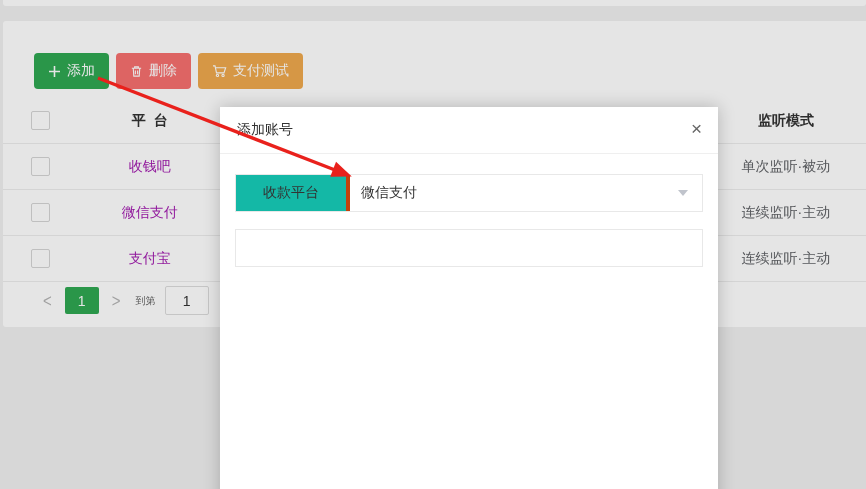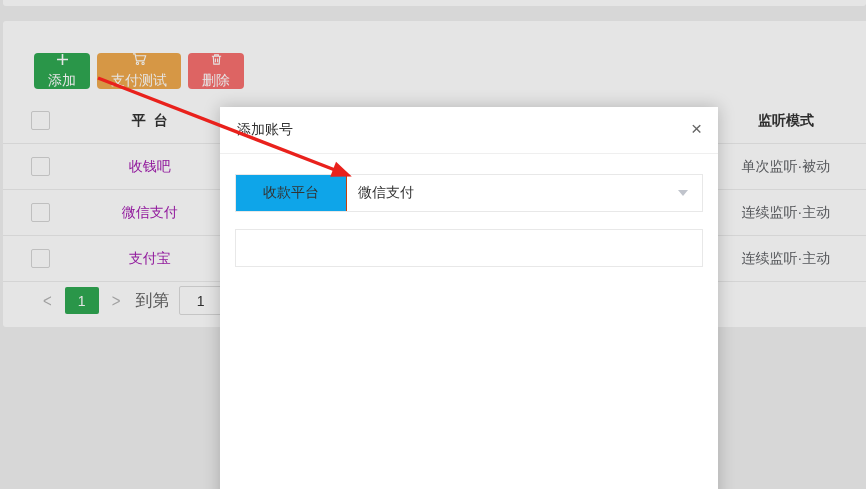--- a/index.html
+++ b/index.html
@@ -8,57 +8,57 @@
 
   
   .top-bar{position:absolute;left:3px;right:0;top:0;height:6px;background:#ffffff;border-radius:0 0 3px 3px;}
 
   
   .card{position:absolute;left:3px;right:-10px;top:21px;height:306px;background:#ffffff;border-radius:3px;z-index:1;}
 
   
   .toolbar{position:absolute;left:31px;top:32px;display:flex;gap:7px;}
   .btn{display:inline-flex;align-items:center;justify-content:center;gap:6px;height:36px;border:none;border-radius:4px;
-       color:#fff;font-size:14px;padding:0 14px;cursor:pointer;font-family:inherit;flex-direction:column;}
+       color:#fff;font-size:14px;padding:0 14px;cursor:pointer;font-family:inherit;}
   .btn .ico{display:inline-flex;align-items:center;}
 
   
   .table{position:absolute;left:0;right:0;top:77px;}
   .trow{display:flex;align-items:center;height:45px;border-bottom:1px solid #ececec;}
   .trow.head{font-weight:bold;color:#333;}
   .c-check{width:84px;display:flex;justify-content:center;}
   .c-platform{width:158px;text-align:center;color:#a21caf;font-size:14px;}
   .head .c-platform{color:#333;letter-spacing:8px;text-indent:8px;text-align:center;}
   .c-mid{flex:0 0 475px;}
   .c-listen{width:200px;text-align:center;color:#606266;font-size:14px;}
   .head .c-listen{color:#333;letter-spacing:0;}
   .checkbox{width:17px;height:17px;background:#fff;border:1px solid #d5d5d5;border-radius:2px;cursor:pointer;}
 
   
   .pagination{position:absolute;left:36px;top:266px;height:27px;display:flex;align-items:center;}
   .pg-arrow{color:#b3b3b3;font-size:15px;transform:scaleY(1.25);cursor:pointer;padding:0 4px;}
   .pg-current{width:34px;height:27px;margin:0 9px;border-radius:2px;color:#fff;font-size:14px;
               display:flex;align-items:center;justify-content:center;cursor:pointer;}
-  .pg-goto-label{color:#666;font-size:17px;margin:0 9px 0 11px;}
+  .pg-goto-label{color:#666;font-size:10px;margin:0 9px 0 11px;}
   .pg-input{width:38px;height:25px;border:1px solid #dcdcdc;border-radius:2px;text-align:center;font-size:14px;color:#333;
             font-family:inherit;outline:none;background:#fff;}
 
   
   .overlay{position:absolute;inset:0;background:rgba(0,0,0,0.1);z-index:10;}
 
   
   .modal{position:absolute;left:220px;top:107px;width:498px;height:478px;background:#fff;z-index:20;
          box-shadow:0 0 16px rgba(0,0,0,0.22);}
   .modal-header{position:relative;height:46px;border-bottom:1px solid #efefef;display:flex;align-items:center;padding-left:17px;}
   .modal-title{font-size:14px;color:#333;}
   .modal-close{position:absolute;right:16px;top:12px;font-size:19px;color:#666;cursor:pointer;line-height:1;}
   .modal-body{padding:20px 15px 0 15px;}
   .field-row{display:flex;height:36px;border:1px solid #e8e8e8;margin-bottom:17px;background:#fff;}
-  .field-label{width:110px;background:#0ea5e9;display:flex;align-items:center;justify-content:center;
-               font-size:14px;color:#333;border-right:1px solid #c2410c;}
+  .field-label{width:110px;background:#14b8a6;display:flex;align-items:center;justify-content:center;
+               font-size:14px;color:#333;border-right:4px solid #c2410c;}
   .field-value{flex:1;position:relative;display:flex;align-items:center;padding-left:11px;font-size:14px;color:#333;cursor:pointer;}
   .chevron-down{position:absolute;right:14px;top:15px;width:0;height:0;
                 border-left:5px solid transparent;border-right:5px solid transparent;border-top:6px solid #c0c4cc;}
   .field-input{flex:1;border:none;outline:none;font-size:14px;color:#333;padding:0 11px;font-family:inherit;background:transparent;}
 
   
   .arrow-svg{position:absolute;left:0;top:0;z-index:30;pointer-events:none;}
 </style>
 </head>
 <body>
@@ -71,37 +71,37 @@
 
     <div class="toolbar">
       <button class="btn" style="background-color: rgb(47, 167, 82);">
         <span class="ico">
           <svg width="13" height="13" viewBox="0 0 13 13">
               <path d="M6.5 1v11M1 6.5h11" stroke="#fff" stroke-width="1.6"></path>
             </svg>
         </span>
         <span>添加</span>
       </button>
+      <button class="btn" style="background-color: rgb(247, 112, 111);">
+        <span class="ico">
+          <svg width="13" height="13" viewBox="0 0 14 14" fill="none" stroke="#fff" stroke-width="1.2">
+            <path d="M2 3.5h10M5 3.5V2h4v1.5M3.5 3.5l.6 8.5h5.8l.6-8.5M5.8 6v4M8.2 6v4"></path>
+          </svg>
+        </span>
+        <span>删除</span>
+      </button>
       <button class="btn" style="background-color: rgb(239, 169, 77);">
         <span class="ico">
           <svg width="15" height="14" viewBox="0 0 16 15" fill="none" stroke="#fff" stroke-width="1.2">
             <path d="M1 2h2.2l1.6 7.5h8L14.6 4H4"></path>
             <circle cx="5.8" cy="12.2" r="1.2"></circle>
               <circle cx="11.8" cy="12.2" r="1.2"></circle>
           </svg>
         </span>
         <span>支付测试</span>
-      </button>
-      <button class="btn" style="background-color: rgb(247, 112, 111);">
-        <span class="ico">
-          <svg width="13" height="13" viewBox="0 0 14 14" fill="none" stroke="#fff" stroke-width="1.2">
-            <path d="M2 3.5h10M5 3.5V2h4v1.5M3.5 3.5l.6 8.5h5.8l.6-8.5M5.8 6v4M8.2 6v4"></path>
-          </svg>
-        </span>
-        <span>删除</span>
       </button>
     </div>
 
     <div class="table">
       <div class="trow head">
         <div class="c-check">
             <div class="checkbox"></div>
           </div>
         <div class="c-platform">平台</div>
         <div class="c-mid"></div>

